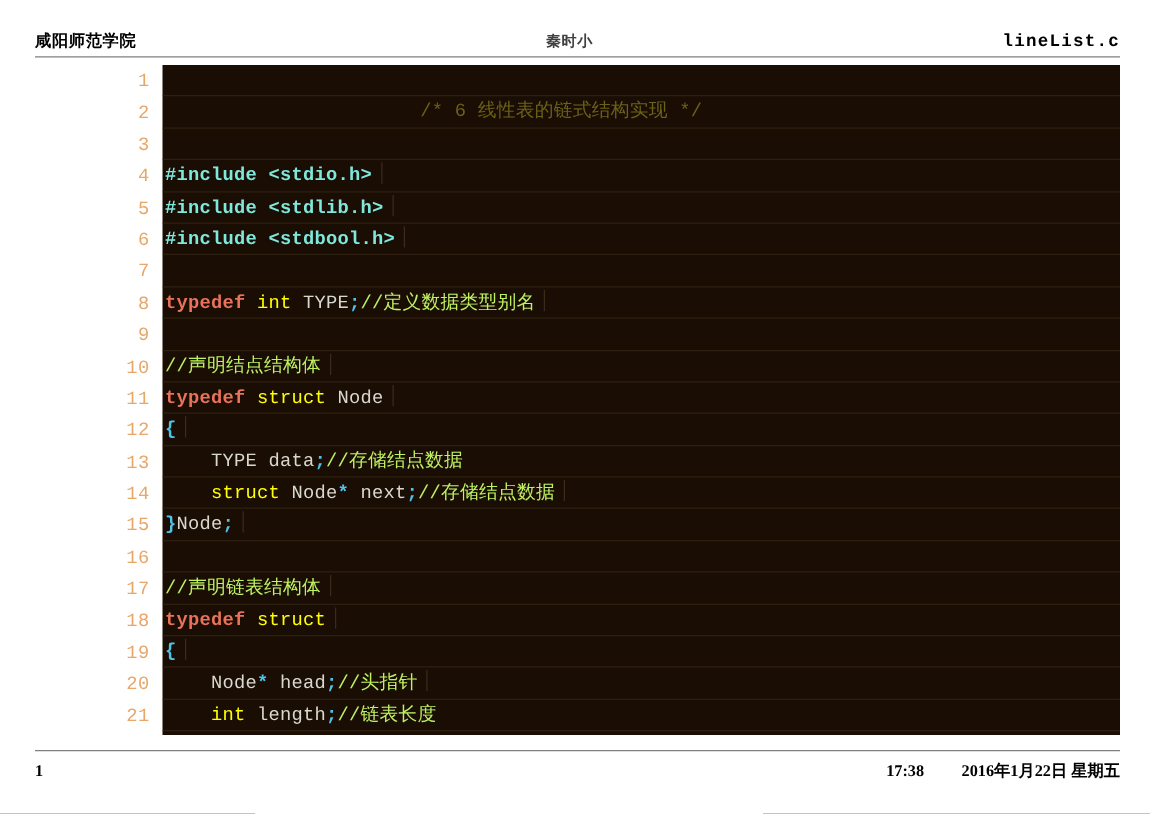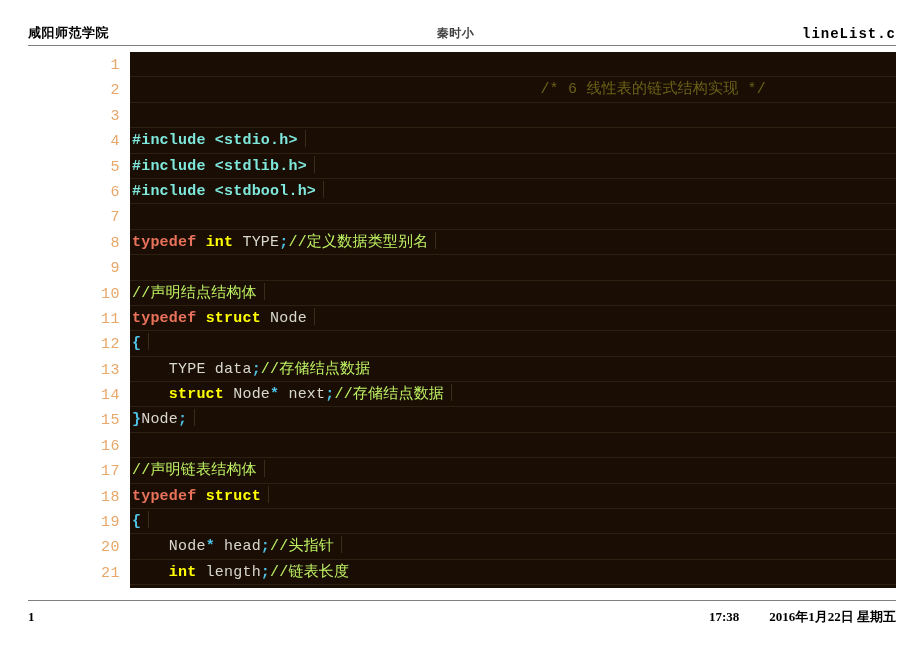--- a/index.html
+++ b/index.html
@@ -125,33 +125,33 @@
     display: inline-block;
     width: 0;
     border-left: 1px solid #3a2b1a;
     height: 17px;
     vertical-align: -3px;
     margin: 0 7px;
   }
 
   
   .tk-pre   { color: #7fe8dd; font-weight: bold; }  
-  .tk-kw    { color: #ffff00; font-weight: bold; }  
+  .tk-kw    { color: #ffff00; font-weight: normal; }  
   .tk-type  { color: #e8725a; font-weight: bold; }  
   .tk-id    { color: #d8d8d0; }
   .tk-brace { color: #4fc3e8; font-weight: bold; }  
   .tk-star  { color: #4fc3e8; font-weight: bold; }  
   .tk-semi  { color: #4fc3e8; font-weight: bold; }  
   .tk-cmt   { color: #bef264; }                     
   .tk-blkcmt{ color: #6b6118; }                      dim */
   .cn { font-family: "Liberation Serif", serif; font-size: 15px; }
 
   .line2-comment {
     display: block;
-    text-align: right;
+    text-align: center;
     padding-right: 130px;
   }
 
   
   .slide-footer {
     position: absolute;
     left: 0;
     top: 600px;
     width: 920px;
     height: 40px;

